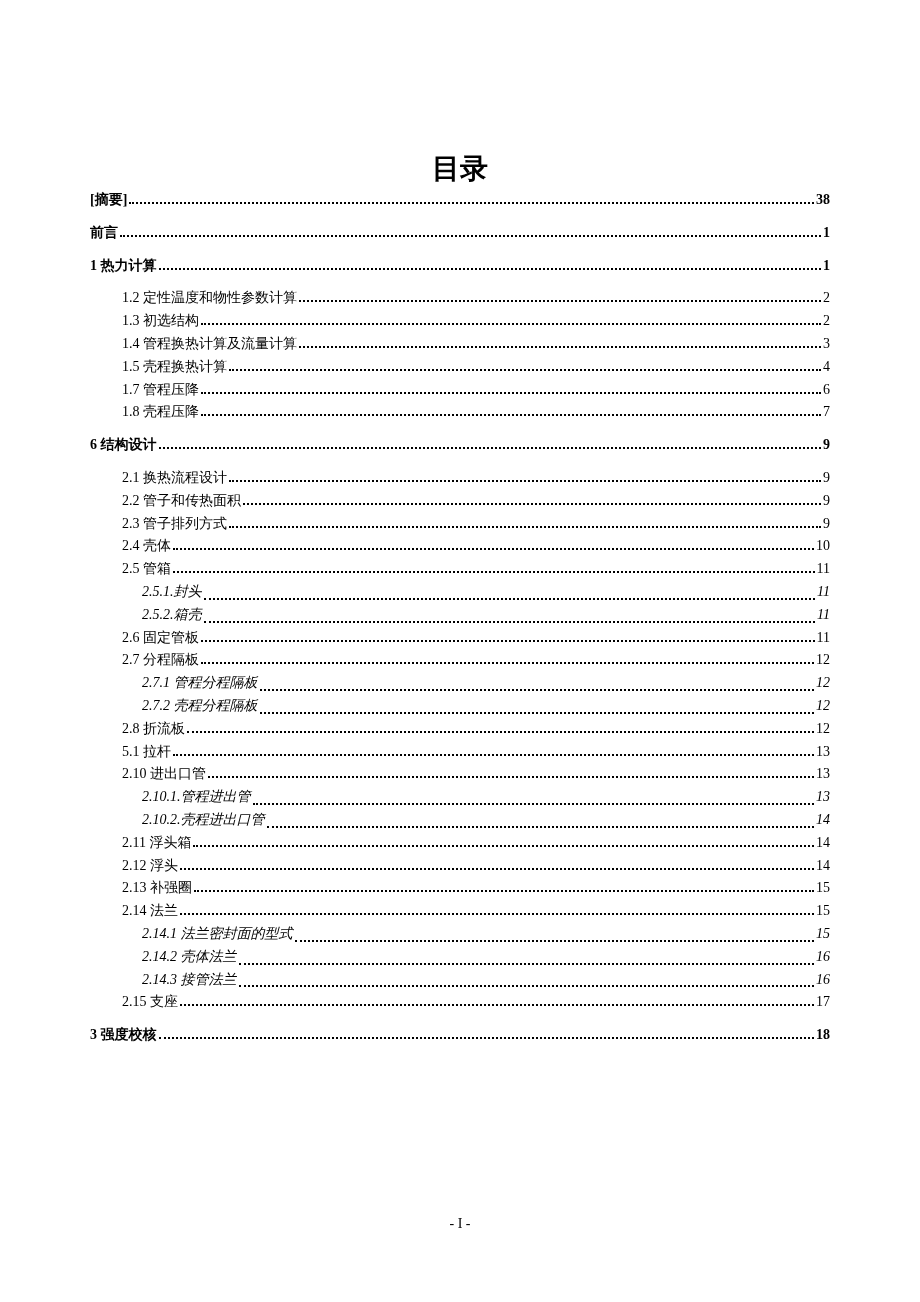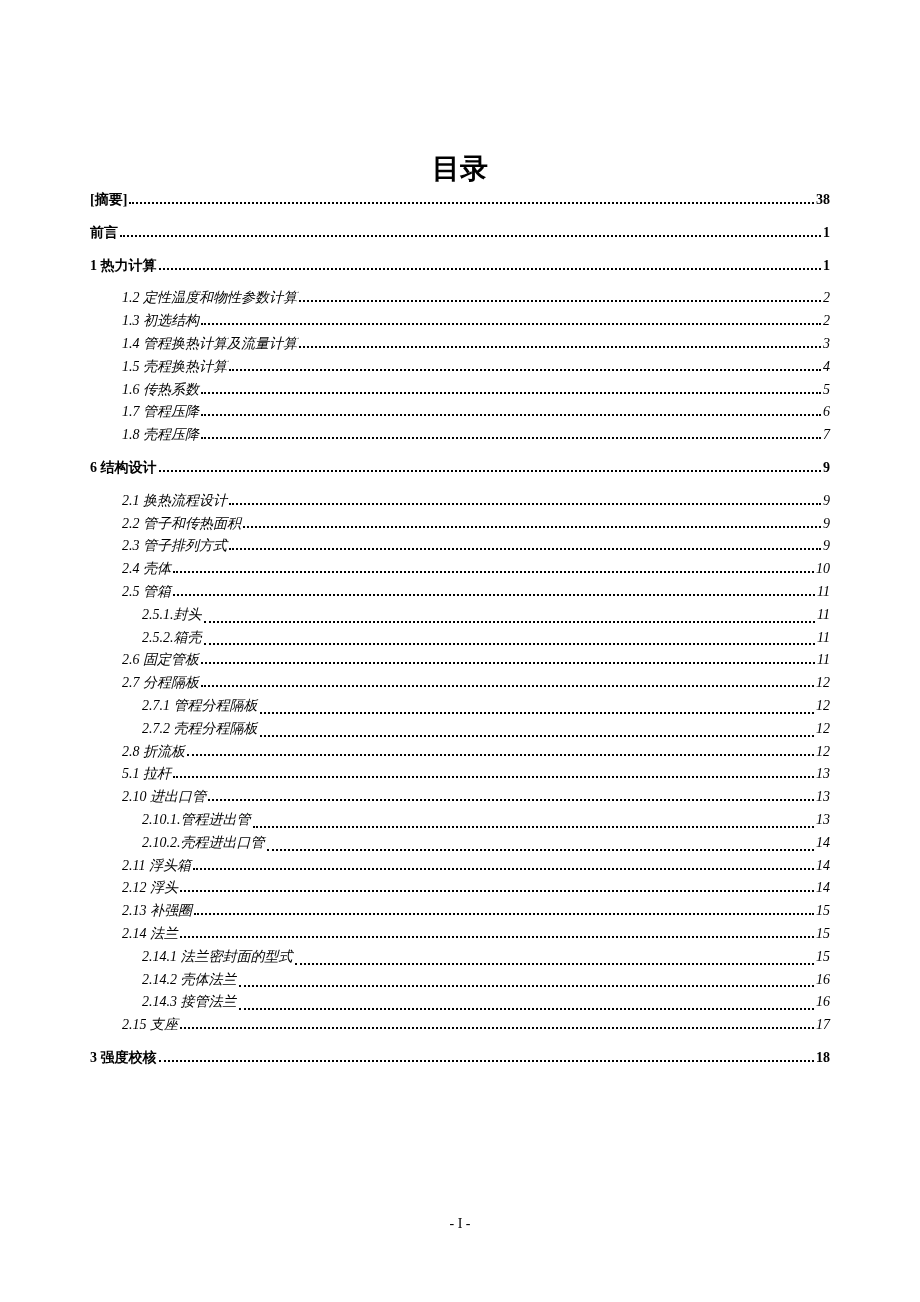--- a/index.html
+++ b/index.html
@@ -47,21 +47,20 @@
       flex-shrink: 0;
     }
     .toc-entry.level-0 .toc-label {
       font-weight: bold;
     }
     .toc-entry.level-0 .toc-page {
       font-weight: bold;
     }
     .toc-entry.level-1 {
       padding-left: 32px;
-      font-style: italic;
     }
     .toc-entry.level-2 {
       padding-left: 52px;
       align-items: flex-end;
     }
     .toc-entry.level-2 .toc-label {
       font-style: italic;
     }
     .toc-entry.level-2 .toc-page {
       font-style: italic;
@@ -116,25 +115,20 @@
       <span class="toc-label">1.4 管程换热计算及流量计算</span>
       <span class="toc-dots"></span>
       <span class="toc-page">3</span>
     </div>
     <div class="toc-entry level-1">
       <span class="toc-label">1.5 壳程换热计算</span>
       <span class="toc-dots"></span>
       <span class="toc-page">4</span>
     </div>
     <div class="toc-entry level-1">
-      <span class="toc-label">1.6 传热系数</span>
-      <span class="toc-dots"></span>
-      <span class="toc-page">5</span>
-    </div>
-    <div class="toc-entry level-1">
       <span class="toc-label">1.7 管程压降</span>
       <span class="toc-dots"></span>
       <span class="toc-page">6</span>
     </div>
     <div class="toc-entry level-1">
       <span class="toc-label">1.8 壳程压降</span>
       <span class="toc-dots"></span>
       <span class="toc-page">7</span>
     </div>
     <div class="group-spacer"></div>

